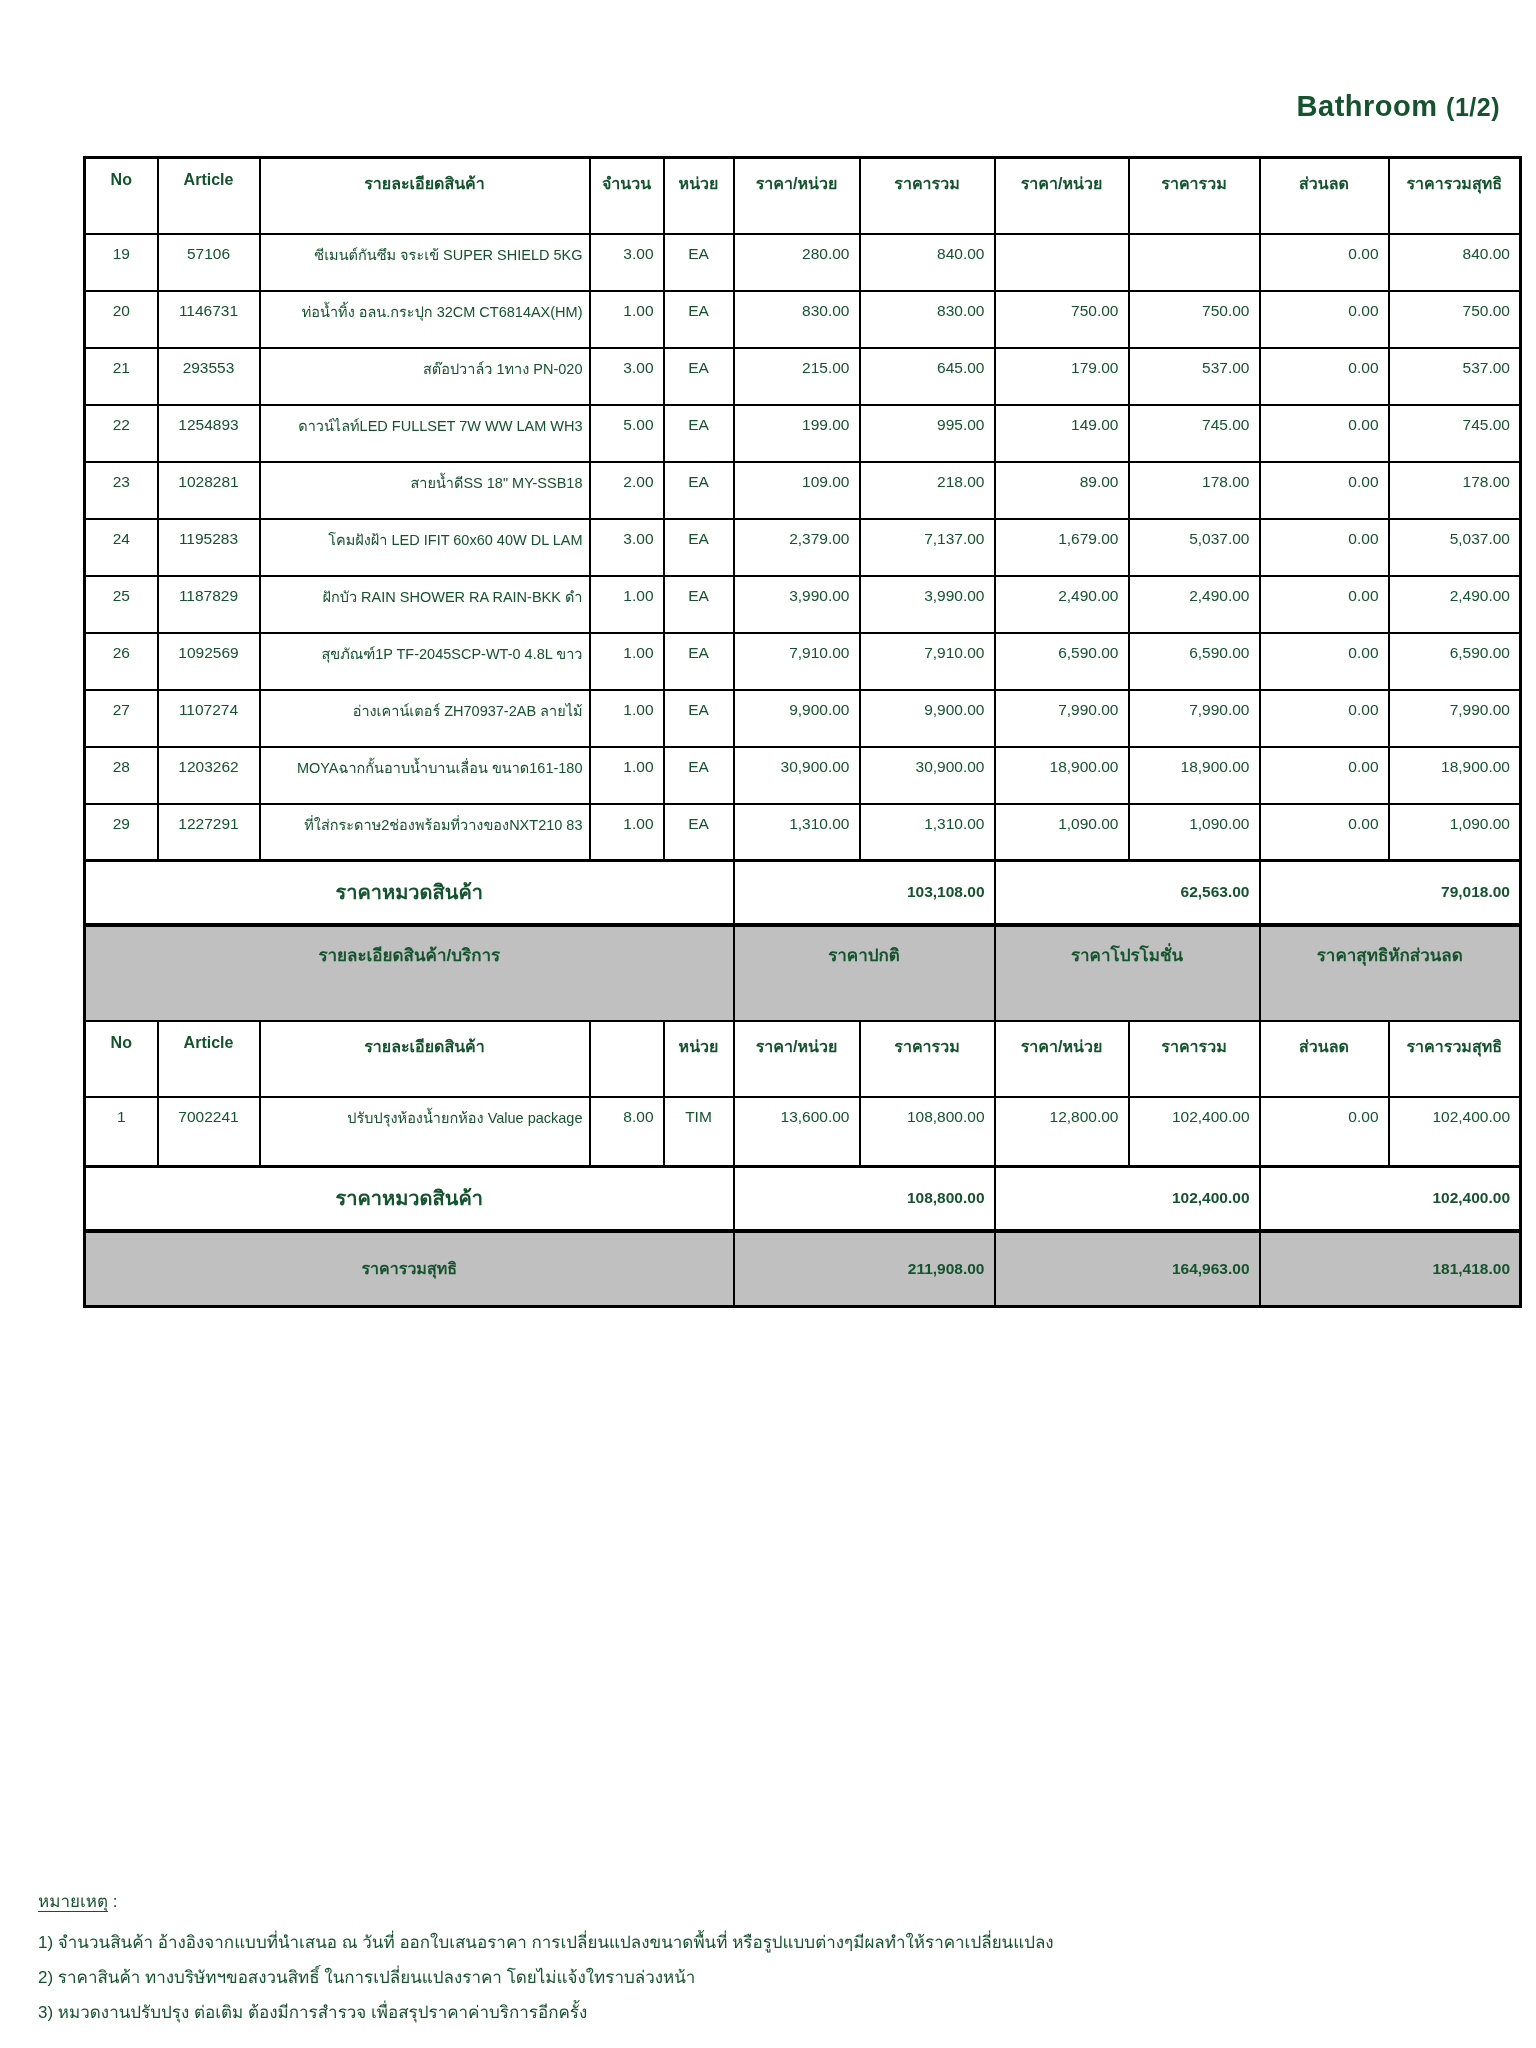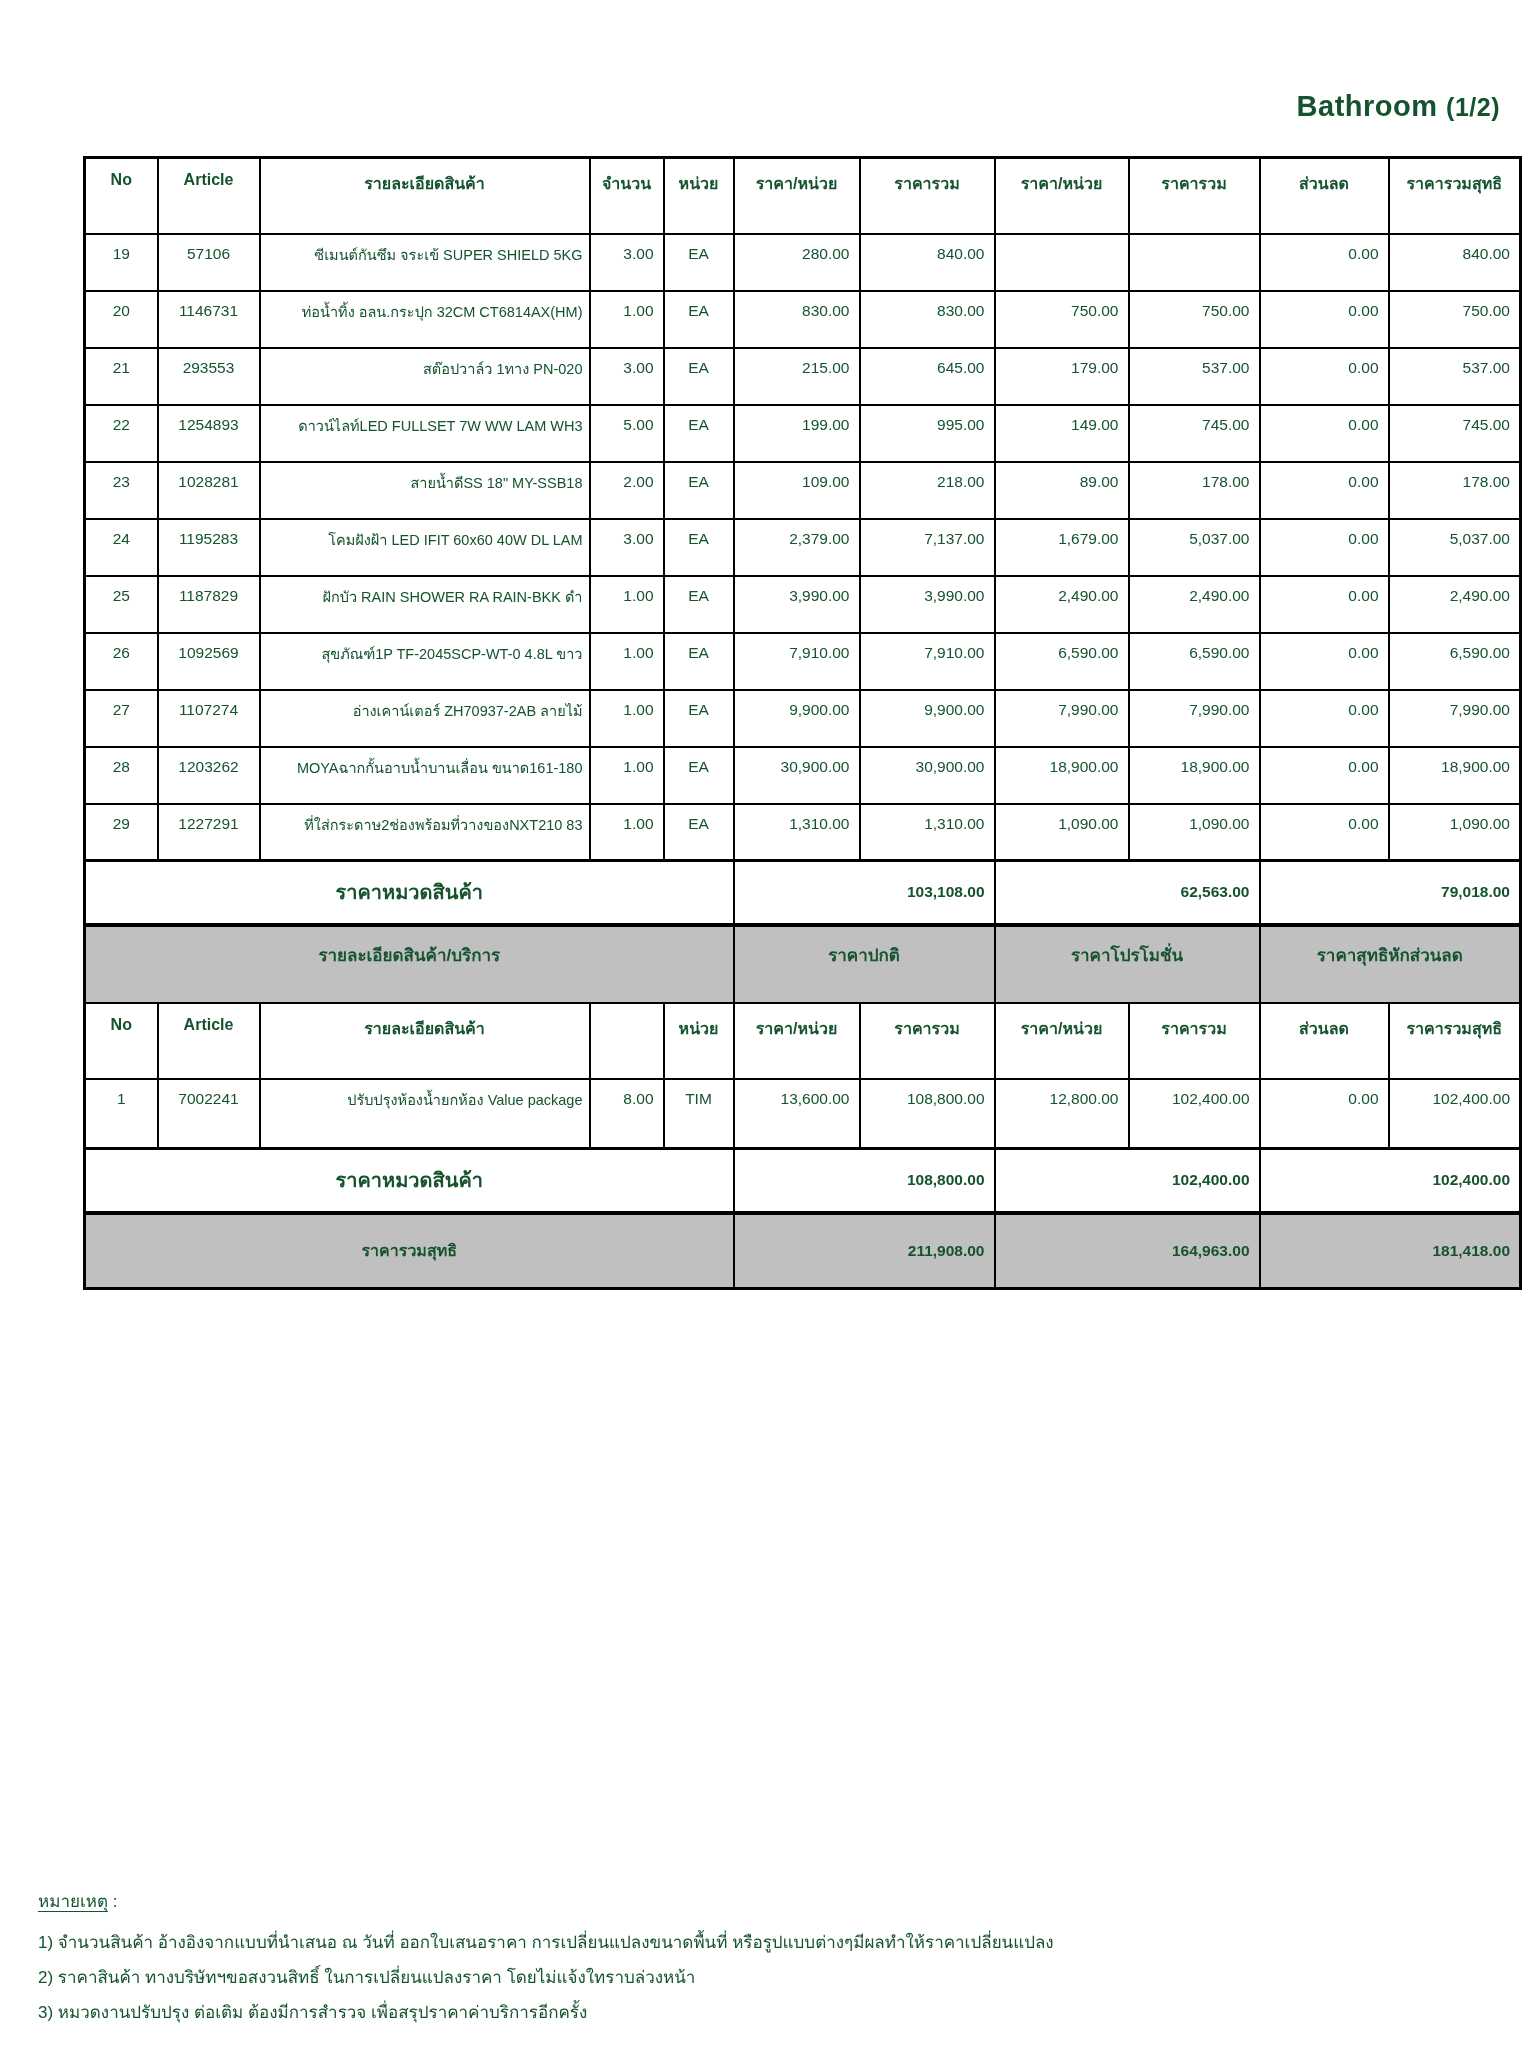--- a/index.html
+++ b/index.html
@@ -38,21 +38,21 @@
   tr.service-row{height:70px;}
   .doc-table td.c{text-align:center;padding-top:10px;}
   .doc-table td.l{text-align:right;padding-top:8px;padding-left:7px;font-size:14.5px;}
   .doc-table td.r{text-align:right;padding-top:10px;padding-right:9px;}
   
   tr.subtotal{height:64px;}
   tr.subtotal td{border-top:3px solid #000;vertical-align:middle;}
   tr.subtotal .lbl{text-align:center;font-weight:bold;font-size:20px;}
   tr.subtotal .amt{text-align:right;padding-right:9px;font-weight:bold;padding-left:44px;}
   
-  tr.group{height:78px;}
+  tr.group{height:96px;}
   tr.group td{
     background:#c0c0c0;border-top:4px solid #000;
     text-align:center;font-weight:bold;font-size:17px;padding-top:14px;
   }
   
   tr.subhead{height:76px;}
   tr.subhead th{font-weight:bold;text-align:center;padding-top:12px;font-size:16px;}
   
   tr.grand{height:76px;}
   tr.grand td{

